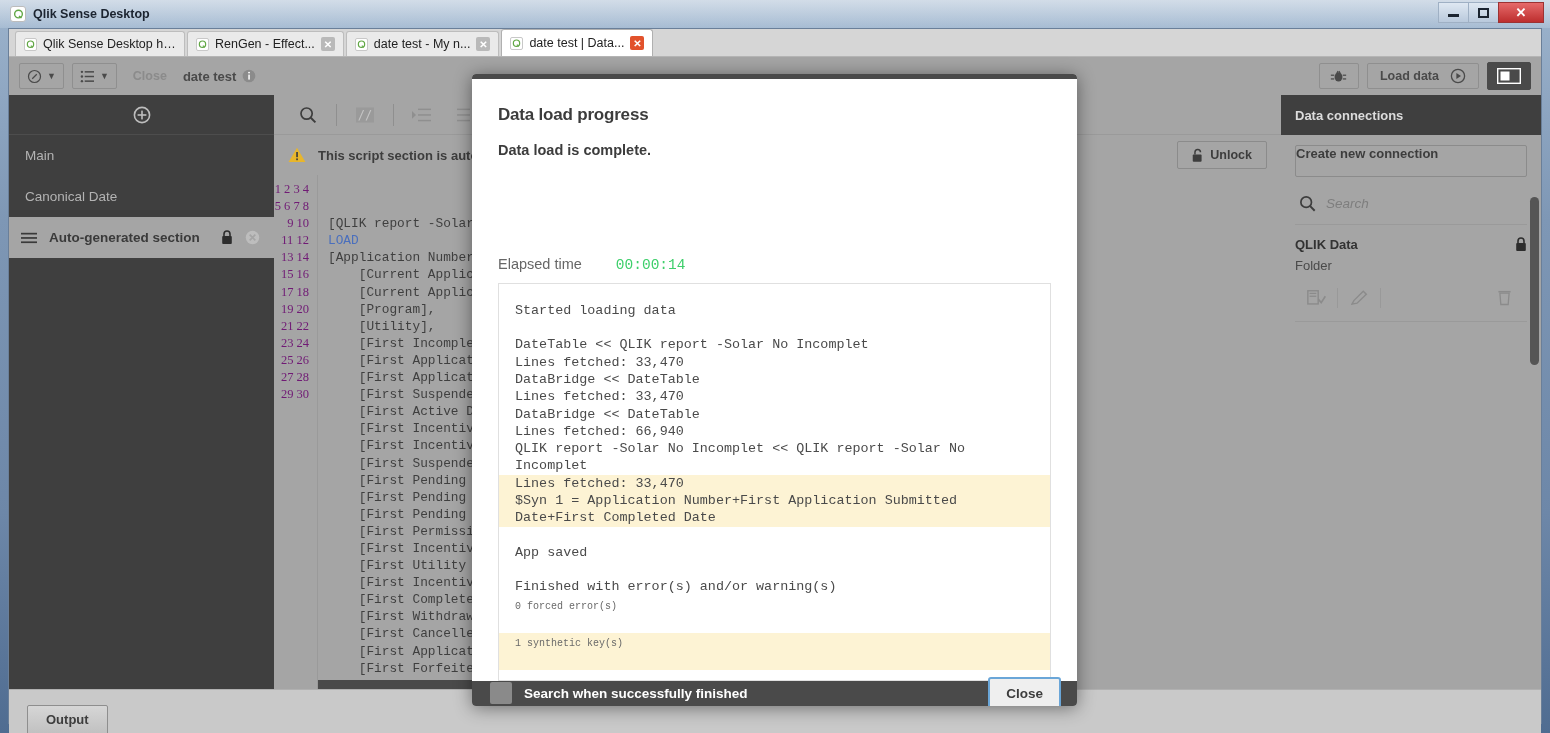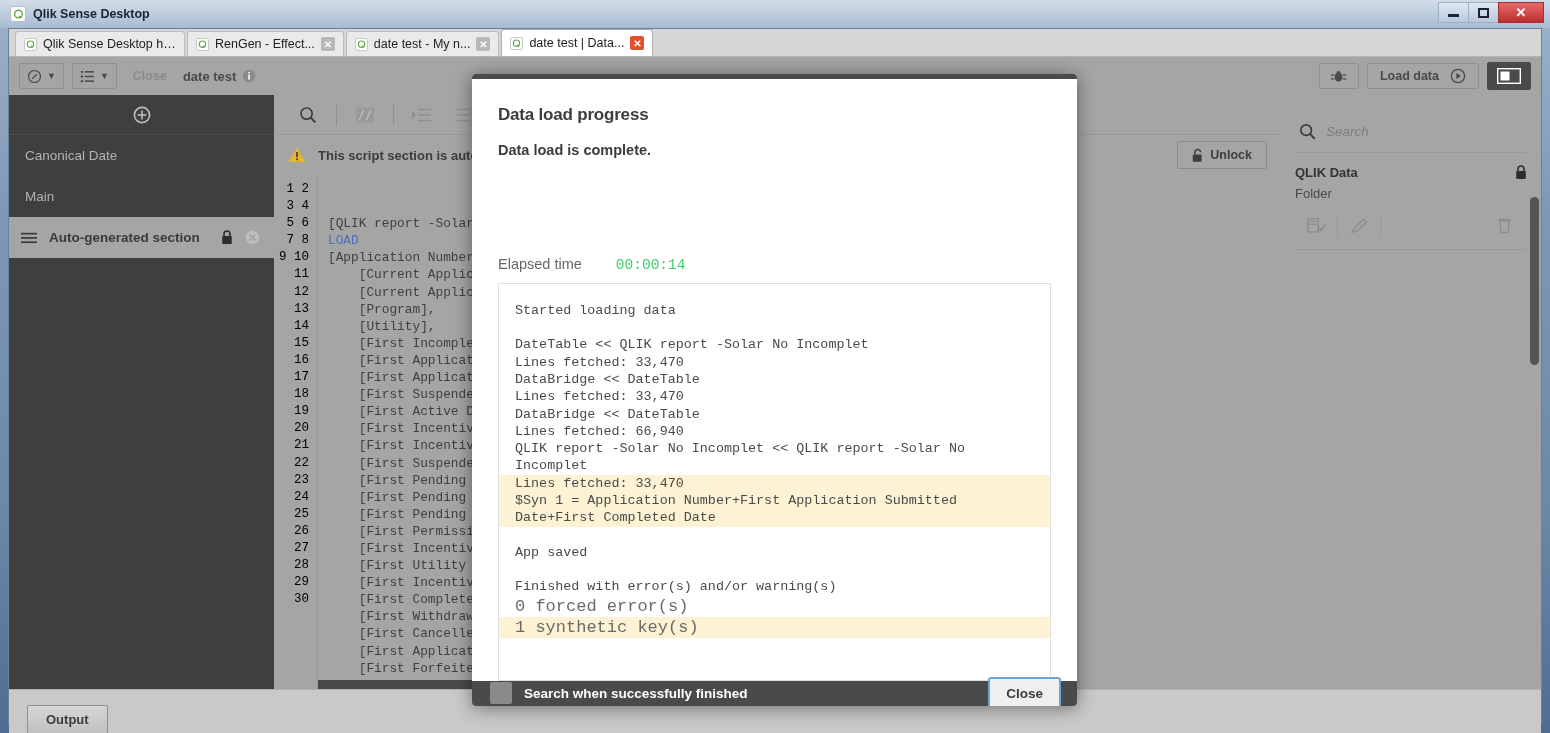--- a/index.html
+++ b/index.html
@@ -120,21 +120,21 @@
     font-size: 13px; font-weight: bold; color: #3d3d3d; position: relative;
   }
   #warnbar .unlock-wrap { position:absolute; right: 14px; }
   .unlock-btn {
     height: 28px; border: 1px solid #8b8b8b; background: #a5a5a5; border-radius:2px;
     display:flex; align-items:center; gap:6px; padding: 0 14px;
     font-size: 12.5px; font-weight:bold; color:#3d3d3d;
   }
   #codewrap { flex:1; display:flex; overflow:hidden; position: relative; }
   #gutter {
-    width: 44px; background: #a5a5a5; color: #000000; font-family: Liberation Mono, monospace;
+    width: 44px; background: #a5a5a5; color: #701a75; font-family: Liberation Serif, serif;
     font-size: 12.5px; text-align: right; padding: 6px 8px 0 0; line-height: 17.1px;
     border-right: 1px solid #9a9a9a;
   }
   #code {
     flex: 1; font-family: "Liberation Mono", monospace; font-size: 12.8px;
     line-height: 17.1px; padding: 6px 0 0 10px; color: #3f3f3f; white-space: pre;
     overflow: hidden;
   }
   #code .kw { color: #4a6fbd; }
   #code-hscroll {
@@ -200,21 +200,21 @@
   .dlg-elapsed .lab { font-size: 14.5px; color: #666; margin-top: 48px; }
   .dlg-elapsed .val { font-family: "Liberation Mono", monospace; font-size: 14.5px; color: #3ecf6b; }
   #logbox {
     margin-top: 10px; border: 1px solid #e0e0e0; background:#fff;
     height: 398px; overflow: hidden; padding: 18px 0 0 0;
     font-family: "Liberation Mono", monospace;
   }
   .logline { font-size: 13.4px; line-height: 17.3px; color: #4a4a4a; padding: 0 16px; white-space: pre-wrap; }
   .logline.blank { height: 17.3px; }
   .logline.hl { background: #fdf3d4; }
-  .logline.small { font-size: 17px; color: #6a6a6a; line-height: 17.3px; padding-top:2px; padding-bottom:2px;}
+  .logline.small { font-size: 10px; color: #6a6a6a; line-height: 17.3px; padding-top:2px; padding-bottom:18px;}
   #dialog-footer {
     height: 64px; background: #4a4a4a; display:flex; align-items:center;
     padding: 0 18px 0 18px; position: relative;
   }
   .dlg-check { display:flex; align-items:center; gap: 12px; }
   .dlg-check .box { width: 22px; height: 22px; background: #8a8a8a; border-radius: 2px; }
   .dlg-check .lbl { font-size: 13.5px; color: #fff; font-weight: bold; }
   .close-btn {
     position:absolute; right: 16px; height: 32px; min-width: 62px; padding: 0 16px;
     background: #efefef; border: 2px solid #6aa6d8; border-radius: 3px;
@@ -374,24 +374,24 @@
         <div class="addrow">
           <span>
             <svg width="18" height="18" viewBox="0 0 18 18">
                 <circle cx="9" cy="9" r="7.6" fill="none" stroke="#bdbdbd" stroke-width="1.6"></circle>
                 <rect x="8.2" y="4.6" width="1.6" height="8.8" fill="#bdbdbd"></rect>
                 <rect x="4.6" y="8.2" width="8.8" height="1.6" fill="#bdbdbd"></rect>
               </svg>
           </span>
         </div>
         <div class="sec-item">
+          <span>Main</span>
+        </div>
+        <div class="sec-item">
           <span>Canonical Date</span>
-        </div>
-        <div class="sec-item">
-          <span>Main</span>
         </div>
         <div class="sec-item active">
           <span class="left">
             <span>
               <svg width="16" height="12" viewBox="0 0 16 12">
                   <rect x="0" y="0.8" width="16" height="1.7" fill="#3a3a3a"></rect>
                   <rect x="0" y="5.1" width="16" height="1.7" fill="#3a3a3a"></rect>
                   <rect x="0" y="9.4" width="16" height="1.7" fill="#3a3a3a"></rect>
                 </svg>
             </span>
@@ -502,21 +502,25 @@
 29
 30</div>
           <div id="code"><div>&nbsp;</div><div>&nbsp;</div><div>[QLIK report -Solar</div><div><span class="kw">LOAD</span></div><div>[Application Number</div><div>    [Current Applic</div><div>    [Current Applic</div><div>    [Program],</div><div>    [Utility],</div><div>    [First Incomple</div><div>    [First Applicat</div><div>    [First Applicat</div><div>    [First Suspende</div><div>    [First Active D</div><div>    [First Incentiv</div><div>    [First Incentiv</div><div>    [First Suspende</div><div>    [First Pending </div><div>    [First Pending </div><div>    [First Pending </div><div>    [First Permissi</div><div>    [First Incentiv</div><div>    [First Utility </div><div>    [First Incentiv</div><div>    [First Complete</div><div>    [First Withdraw</div><div>    [First Cancelle</div><div>    [First Applicat</div><div>    [First Forfeite</div><div>    [Application Fe</div></div>
           <div id="code-hscroll">
               <div class="thumb"></div>
             </div>
         </div>
       </div>
 
       <div id="rightpanel">
+        <div id="rp-head">Data connections</div>
         <div class="rp-body">
+          <div class="newconn-btn">
+            <span>Create new connection</span>
+          </div>
           <div class="rp-search">
             <span>
               <svg width="17" height="17" viewBox="0 0 18 18">
                   <circle cx="7.6" cy="7.6" r="5.6" fill="none" stroke="#3d3d3d" stroke-width="1.8"></circle>
                   <line x1="11.8" y1="11.8" x2="16.6" y2="16.6" stroke="#3d3d3d" stroke-width="2.1"></line>
                 </svg>
             </span>
             <span class="ph">Search</span>
           </div>
         </div>

